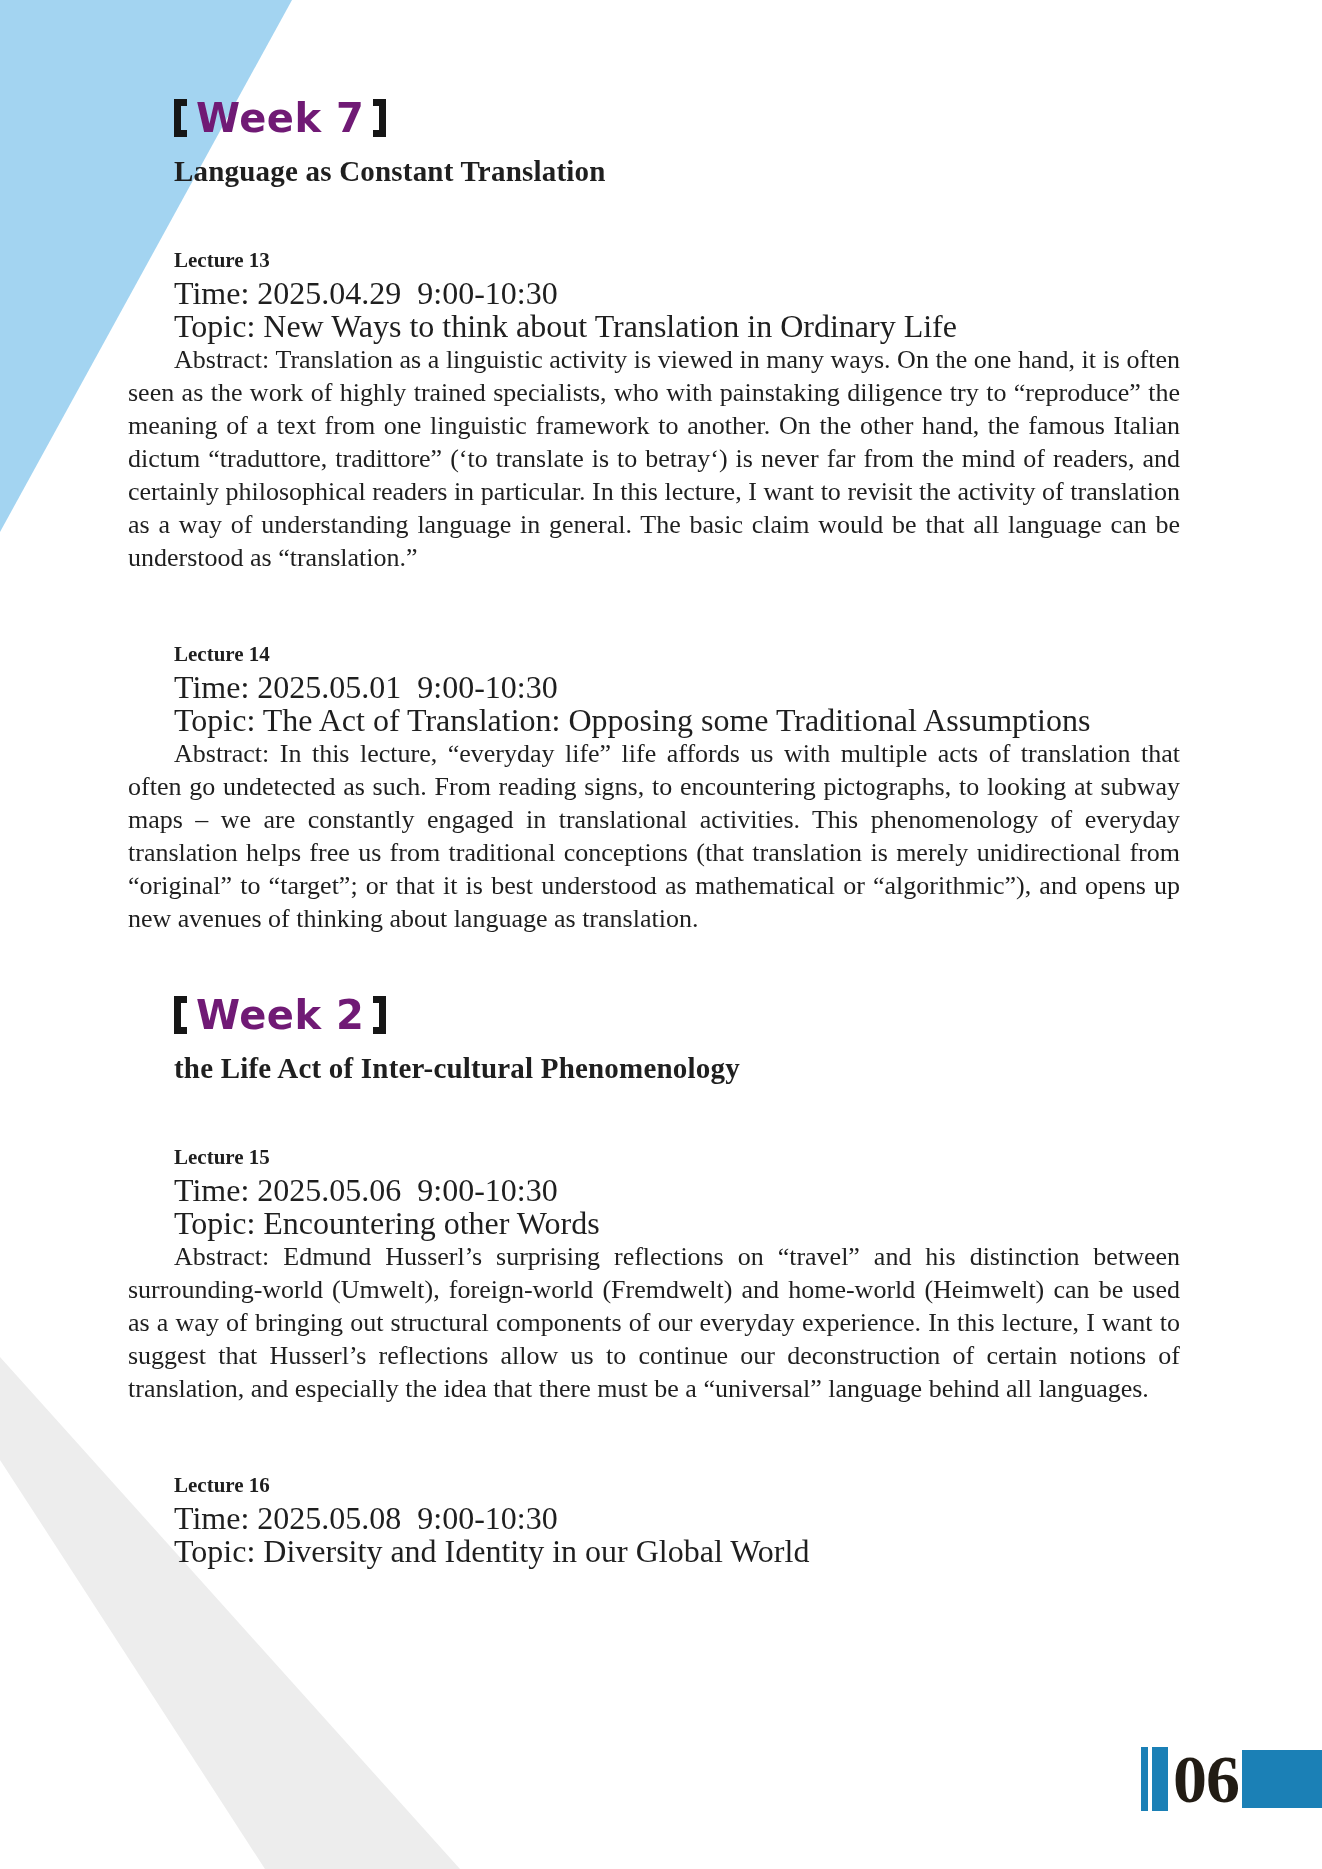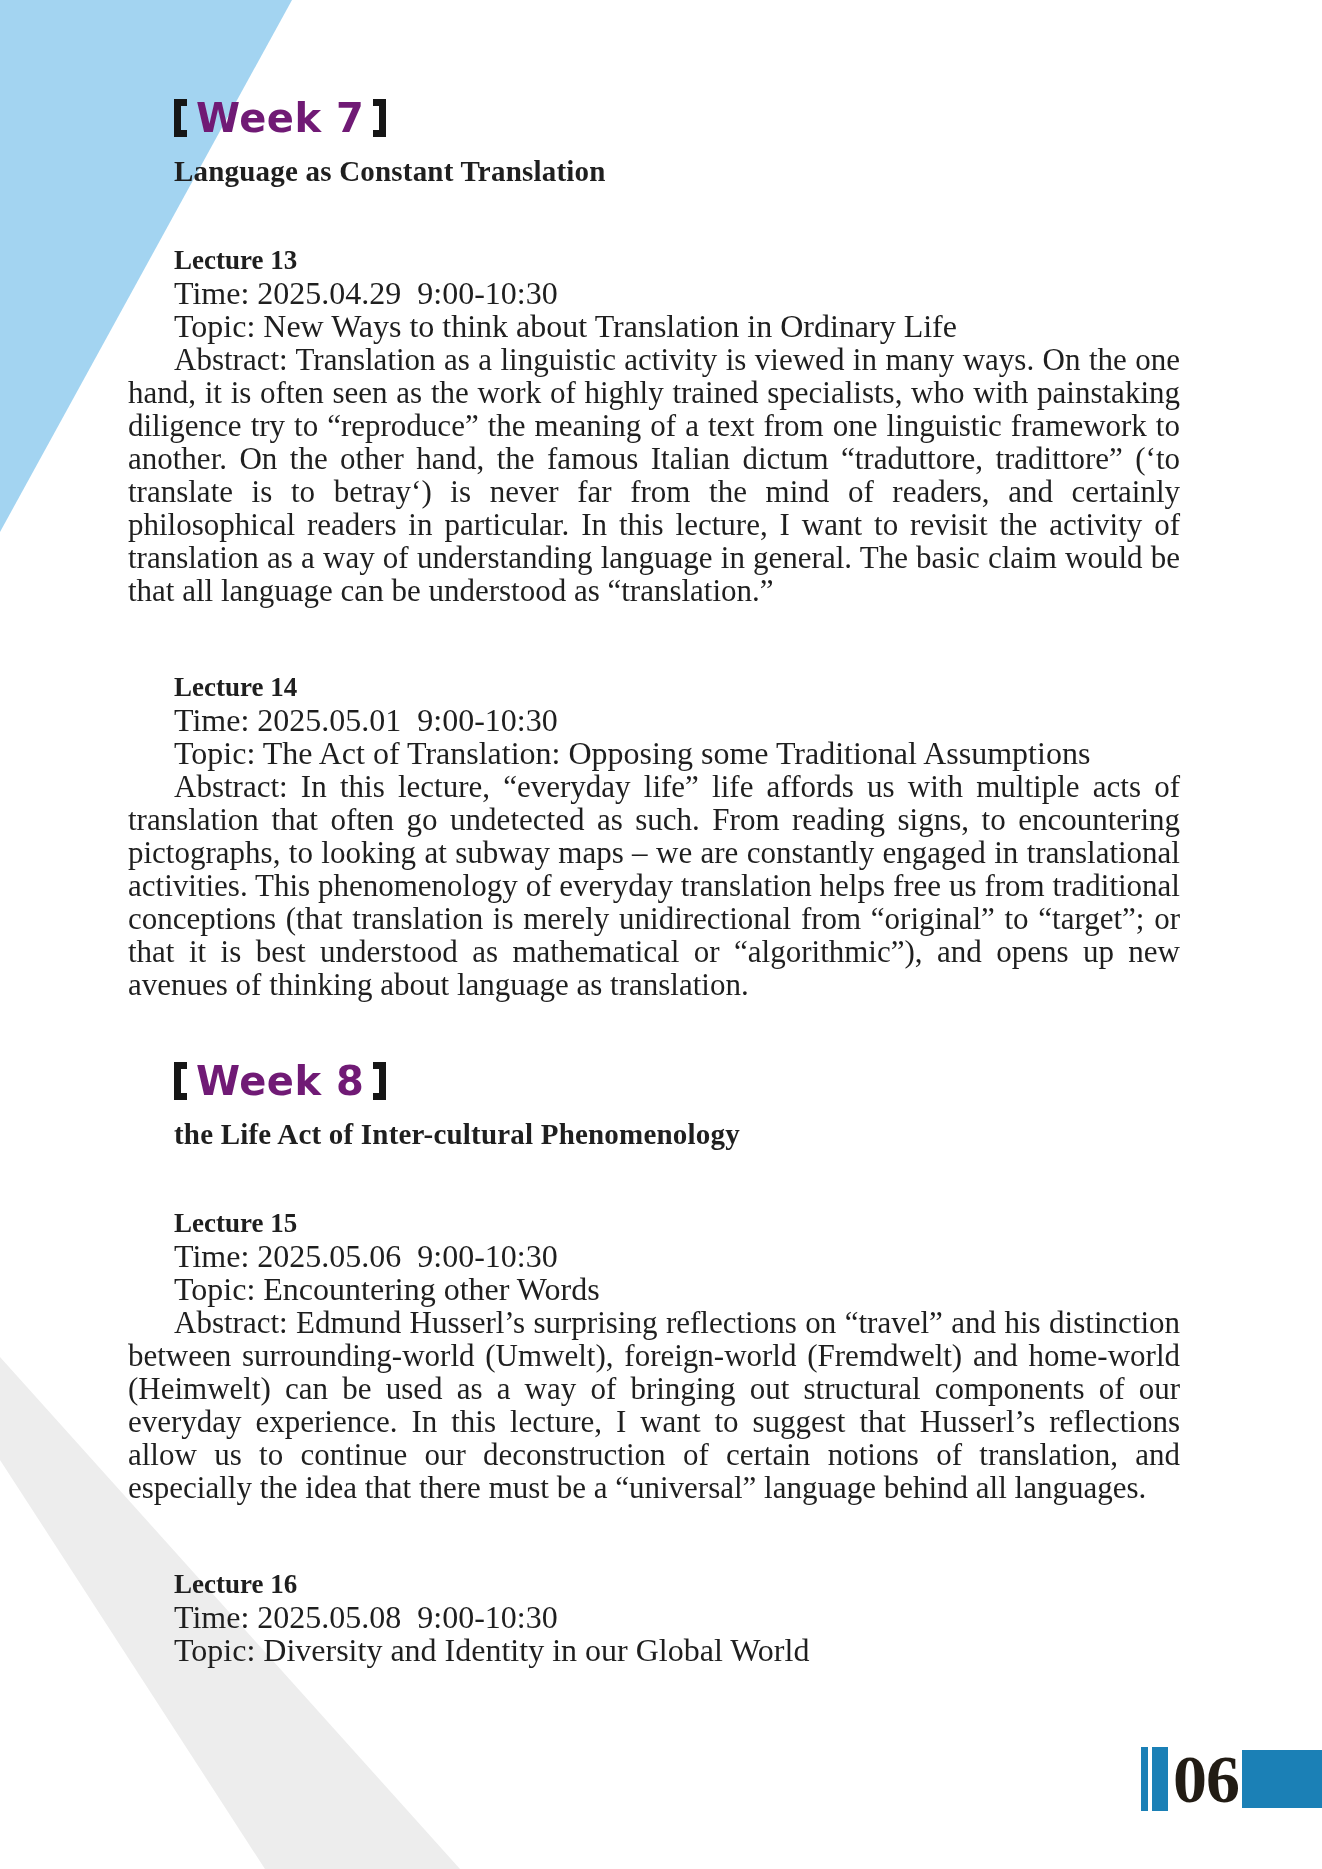--- a/index.html
+++ b/index.html
@@ -65,34 +65,34 @@
     line-height: 34px;
     letter-spacing: 0.2px;
   }
 
   .lecture { margin-top: 56px; }
   .lecture + .lecture { margin-top: 64px; }
 
   .lecture-title {
     margin: 0;
     padding-left: 46px;
-    font-size: 27px;
+    font-size: 21px;
     font-weight: bold;
     line-height: 33px;
   }
   .meta-line {
     margin: 0;
     padding-left: 46px;
     font-size: 32px;
     line-height: 33px;
     white-space: pre-wrap;
   }
   .lecture-abstract {
     margin: 0;
-    font-size: 31px;
+    font-size: 26px;
     line-height: 33px;
     text-indent: 46px;
     text-align: justify;
   }
 
   
   .footer {
     position: absolute;
     right: 0; bottom: 58px;
     height: 64px;
@@ -146,21 +146,21 @@
 
       <div class="lecture">
         <h3 class="lecture-title">Lecture 14</h3>
         <p class="meta-line">Time: 2025.05.01  9:00-10:30</p>
         <p class="meta-line">Topic: The Act of Translation: Opposing some Traditional Assumptions</p>
         <p class="lecture-abstract">Abstract: In this lecture, “everyday life” life affords us with multiple acts of translation that often go undetected as such. From reading signs, to encountering pictographs, to looking at subway maps – we are constantly engaged in translational activities. This phenomenology of everyday translation helps free us from traditional conceptions (that translation is merely unidirectional from “original” to “target”; or that it is best understood as mathematical or “algorithmic”), and opens up new avenues of thinking about language as translation.</p>
       </div>
     </section>
 
     <section class="week-section">
-      <h1 class="week-heading"><span class="bracket bracket-left"></span><span>Week 8</span><span class="bracket bracket-right"></span></h1>
+      <h1 class="week-heading"><span class="bracket bracket-left"></span><span>Week 2</span><span class="bracket bracket-right"></span></h1>
       <h2 class="week-subtitle">the Life Act of Inter-cultural Phenomenology</h2>
 
       <div class="lecture">
         <h3 class="lecture-title">Lecture 15</h3>
         <p class="meta-line">Time: 2025.05.06  9:00-10:30</p>
         <p class="meta-line">Topic: Encountering other Words</p>
         <p class="lecture-abstract">Abstract: Edmund Husserl’s surprising reflections on “travel” and his distinction between surrounding-world (Umwelt), foreign-world (Fremdwelt) and home-world (Heimwelt) can be used as a way of bringing out structural components of our everyday experience. In this lecture, I want to suggest that Husserl’s reflections allow us to continue our deconstruction of certain notions of translation, and especially the idea that there must be a “universal” language behind all languages.</p>
       </div>
 
       <div class="lecture">

